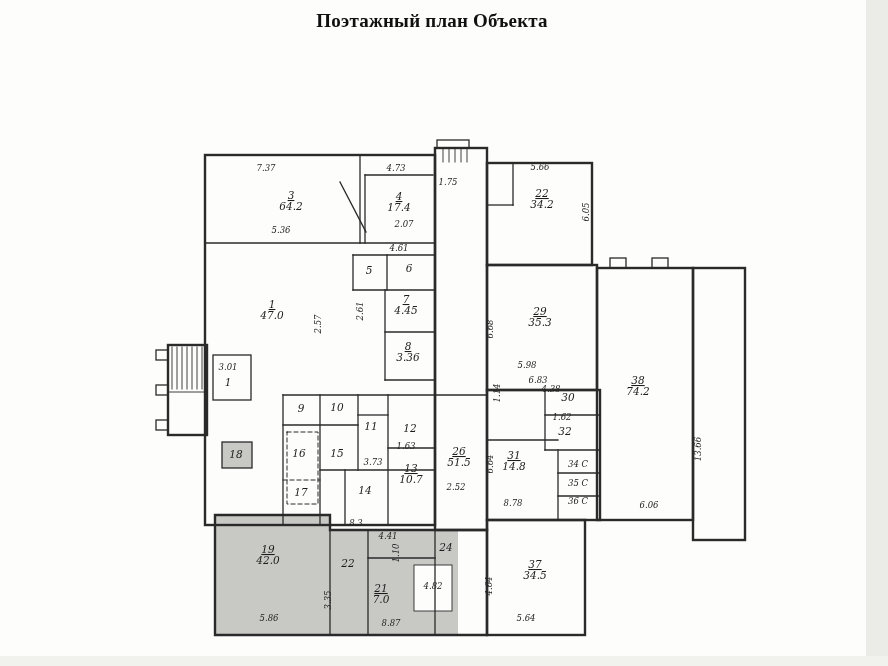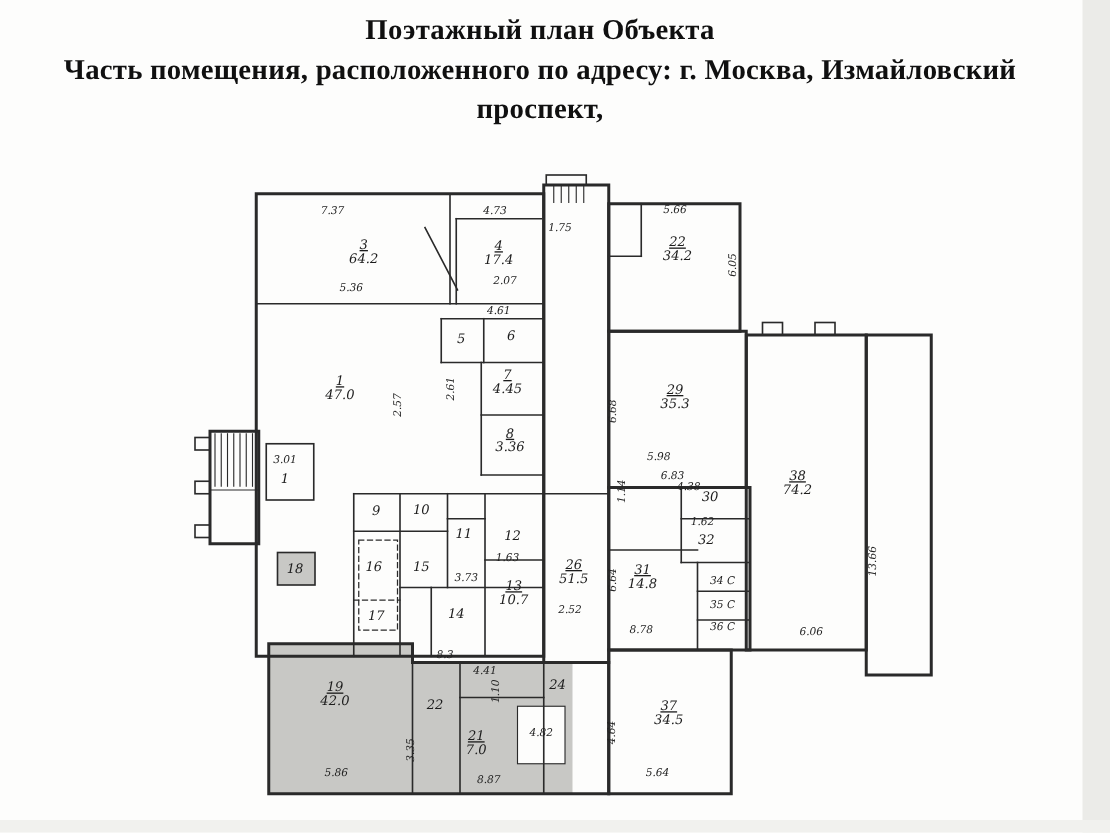--- a/index.html
+++ b/index.html
@@ -4,38 +4,37 @@
 <style>
   html,body{margin:0;padding:0;}
   body{
     width:888px;height:666px;position:relative;overflow:hidden;
     background:#fdfdfc;font-family:"Liberation Serif",serif;
   }
   .scan-edge-right{position:absolute;top:0;right:0;width:22px;height:666px;background:#ebebe8;}
   .scan-edge-bottom{position:absolute;left:0;bottom:0;width:888px;height:10px;background:#f1f1ee;}
   .title-block{
     position:absolute;top:8px;left:0;width:864px;text-align:center;
-    font-weight:bold;font-size:23px;line-height:1.38;color:#101010;
+    font-weight:bold;font-size:19px;line-height:1.38;color:#101010;
     letter-spacing:.2px;z-index:3;
   }
   #plan-svg{position:absolute;left:0;top:0;z-index:2;}
   .w{stroke:#2a2a2a;fill:none;stroke-linecap:square;}
   .w2{stroke-width:2.4;}
   .w1{stroke-width:1.3;}
   .wt{stroke-width:.9;}
   .wd{stroke-width:1;stroke-dasharray:4 3;}
   .room-label{font-family:"DejaVu Serif",serif;font-style:italic;font-size:10.5px;fill:#1c1c1c;}
   .dim-label{font-family:"DejaVu Serif",serif;font-style:italic;font-size:8.5px;fill:#232323;}
 </style>
 </head>
 <body>
 
 <div class="title-block">
   <div>Поэтажный план Объекта</div>
-  <div>Часть помещения, расположенного по адресу: г. Москва, Измайловский проспект,</div>
 </div>
 
 <svg id="plan-svg" width="888" height="666" viewBox="0 0 888 666">
 
   <g>
     <polygon points="215,515 330,515 330,530 458,530 458,635 215,635" fill="#c8c8c5"></polygon>
     <rect x="222" y="442" width="30" height="26" fill="#c8c8c5"></rect>
     <rect x="414" y="565" width="38" height="46" fill="#fdfdfc"></rect>
   </g>
 

